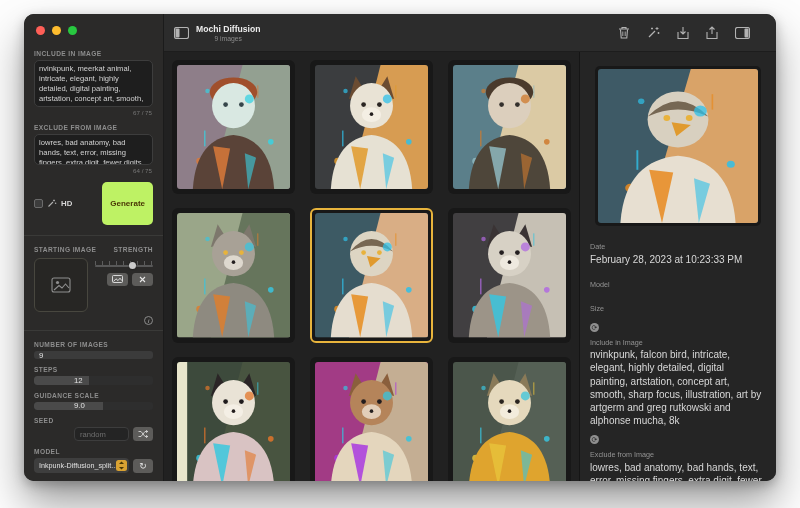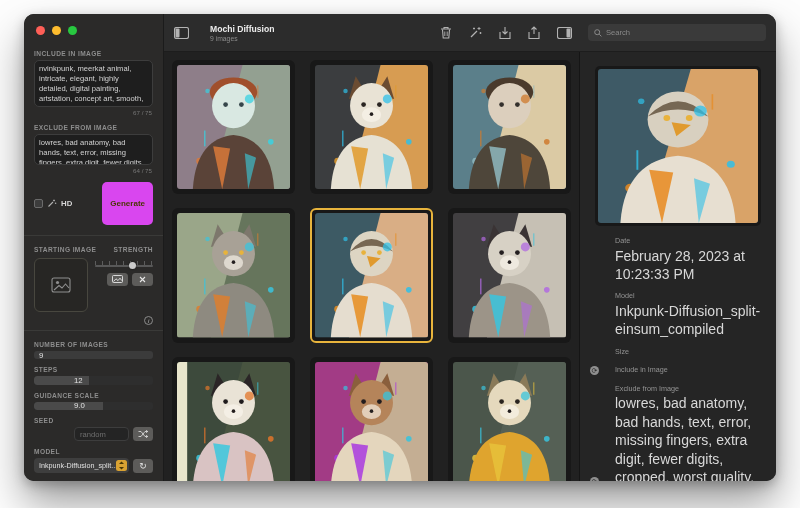--- a/index.html
+++ b/index.html
@@ -16,21 +16,21 @@
   .light { width:9px; height:9px; border-radius:50%; }
   .sec-label { font-size:6.6px; font-weight:700; letter-spacing:.4px; color:#8d8d8d; margin:5px 0 3px; }
   .prompt-box { background:#1e1e1e; border:1px solid #3d3d3d; border-radius:5px; padding:3px 4px;
     font-size:7.6px; line-height:1.32; color:#d2d2d2; overflow:hidden; }
   .box-include { height:74px; }
   .box-exclude { height:46px; }
   .counter { text-align:right; font-size:6.2px; color:#767676; margin:2px 1px 3px; }
   .hd-row { display:flex; align-items:center; gap:4px; margin:5px 0 7px; }
   .checkbox { width:9px; height:9px; border-radius:2px; background:#3c3c3c; border:1px solid #6b6b6b; }
   .hd-text { font-size:7.8px; font-weight:700; color:#d6d6d6; }
-  .btn-generate { margin-left:auto; background:#d946ef; color:#4a3705; border:none; border-radius:5px;
+  .btn-generate { margin-left:auto; background:#bef264; color:#4a3705; border:none; border-radius:5px;
     font-family:inherit; font-size:8px; font-weight:700; padding:17px 8px; cursor:pointer; }
   .sb-divider { border:none; border-top:1px solid #3a3a38; margin:3px -10px 5px; }
   .row-between { display:flex; justify-content:space-between; align-items:center; }
   .start-wrap { display:flex; gap:7px; margin-top:2px; }
   .drop-zone { width:54px; height:54px; background:#272624; border:1px solid #48473f; border-radius:6px;
     display:flex; align-items:center; justify-content:center; }
   .start-right { flex:1; display:flex; flex-direction:column; align-items:flex-end; gap:5px; }
   .slider { position:relative; width:58px; height:8px; margin-top:2px; }
   .slider .ticks { position:absolute; left:0; right:0; top:1px; height:4px;
      background:repeating-linear-gradient(90deg,#5c5c5c 0 1px,transparent 1px 7px); }
@@ -61,21 +61,21 @@
   .model-badge { width:11px; height:11px; background:#d9a232; border-radius:2.5px; display:flex;
      flex-direction:column; align-items:center; justify-content:center; gap:1px; }
   .model-badge svg { display:block; }
   .refresh-btn { font-size:9px; color:#e3e3e3; }
 
   
   .main { flex:1; display:flex; flex-direction:column; min-width:0; }
   .toolbar { height:38px; background:#2c2c2c; border-bottom:1px solid #1d1d1d;
      display:flex; align-items:center; padding:0 10px; }
   .tb-icon { color:#b3b3b3; display:flex; align-items:center; justify-content:center; cursor:pointer; }
-  .title-block { margin-left:21px; }
+  .title-block { margin-left:7px;text-align:center; }
   .title { font-size:8.6px; font-weight:700; color:#ececec; }
   .subtitle { font-size:6.8px; color:#8b8b8b; margin-top:1px; }
   .tb-group { display:flex; align-items:center; gap:17px; margin-left:auto; margin-right:16px; }
   .search { width:178px; height:17px; background:#3a3a3a; border-radius:4px; display:flex; align-items:center;
      gap:4px; padding:0 6px; }
   .search input { flex:1; background:transparent; border:none; outline:none; color:#cfcfcf;
      font-family:inherit; font-size:7.6px; min-width:0; }
   .search input::placeholder { color:#8a8a8a; }
 
   .content { flex:1; display:flex; min-height:0; }
@@ -88,27 +88,27 @@
 
   
   .v-human .ear, .v-human .muzzle, .v-human .nose, .v-human .beak, .v-human .cap { display:none; }
   .v-animal .hair, .v-animal .beak, .v-animal .cap { display:none; }
   .v-bird .hair, .v-bird .ear, .v-bird .muzzle, .v-bird .nose { display:none; }
 
   
   .inspector { width:196px; min-width:196px; background:#252525; display:flex; flex-direction:column; position:relative; }
   .preview-frame { width:166px; height:160px; margin:14px auto 10px; background:#181818; border-radius:5px; padding:3px; }
   .insp-scroll { flex:1; padding:0 12px 0 10px; overflow:hidden; }
-  .insp-block { display:flex; gap:15px; margin-bottom:8px; }
+  .insp-block { display:flex; gap:6px; margin-bottom:8px;flex-direction:column; }
   .insp-copy { width:10px; display:flex; align-items:center; }
   .copy-icon { width:9px; height:9px; border-radius:50%; background:#8f8f8f; color:#2b2b2b; font-size:7px;
      line-height:9px; text-align:center; cursor:pointer; }
   .insp-texts { flex:1; min-width:0; }
   .insp-label { font-size:7.2px; color:#949494; margin-bottom:1.5px; }
-  .insp-value { font-size:14px; color:#d8d8d8; line-height:1.32; }
+  .insp-value { font-size:10px; color:#d8d8d8; line-height:1.32; }
   .insp-footer { border-top:1px solid #3a3a3a; padding:7px 8px; display:flex; justify-content:flex-end; gap:6px; }
   .gray-btn { background:#636363; color:#f0f0f0; border:none; border-radius:5px; font-family:inherit;
      font-size:7.8px; padding:4px 8px; cursor:pointer; }
 </style>
 </head>
 <body>
 
 <div class="window">
 
   <aside class="sidebar">
@@ -259,27 +259,20 @@
               <path d="M1,6 V12.5 H11 V6" fill="none" stroke="#b3b3b3" stroke-width="1.1"></path>
             </svg>
         </span>
         <span class="tb-icon">
           <svg width="15" height="12" viewBox="0 0 15 12">
               <rect x=".5" y=".5" width="14" height="11" rx="2" fill="none" stroke="#b3b3b3" stroke-width="1.1"></rect>
               <rect x="9.5" y="1.5" width="4" height="9" rx="1" fill="#b3b3b3"></rect>
             </svg>
         </span>
       </div>
-      <div class="search">
-        <svg width="8" height="8" viewBox="0 0 8 8">
-          <circle cx="3.2" cy="3.2" r="2.5" fill="none" stroke="#8a8a8a" stroke-width="1"></circle>
-            <path d="M5.2,5.2 L7.4,7.4" stroke="#8a8a8a" stroke-width="1"></path>
-        </svg>
-        <input placeholder="Search" style="">
-      </div>
     </div>
 
     <div class="content">
       <div class="gallery">
           <figure class="tile">
             <svg viewBox="0 0 100 110" preserveAspectRatio="none" class="v-human" style="--bg1: #8e7e89; --bg2: #93a091; --body: #5a4338; --head: #d9e8e2; --hair: #a04f2c; --a1: #38d2e2; --a2: #d9793a; --eye: #35454a;">
     <rect width="100" height="110" style="fill:var(--bg1)"></rect>
     <rect x="0" y="0" width="9" height="110" style="fill:var(--stripe,transparent)"></rect>
     <polygon points="58,0 100,0 100,110 30,110" style="fill:var(--bg2)"></polygon>
     <circle cx="20" cy="85" r="3" style="fill:var(--a2);opacity:.85"></circle>
@@ -557,37 +550,37 @@
             <div class="insp-texts">
               <div class="insp-label">Date</div>
               <div class="insp-value">February 28, 2023 at 10:23:33 PM</div>
             </div>
           </div>
 
           <div class="insp-block">
             <span class="insp-copy"></span>
             <div class="insp-texts">
               <div class="insp-label">Model</div>
-              <div class="insp-value">Inkpunk-Diffusion_split-einsum_compiled</div>
             </div>
           </div>
 
           <div class="insp-block">
             <span class="insp-copy"></span>
             <div class="insp-texts">
               <div class="insp-label">Size</div>
             </div>
           </div>
 
           <div class="insp-block">
             <span class="insp-copy">
                 <span class="copy-icon">⟳</span>
               </span>
             <div class="insp-texts">
               <div class="insp-label">Include in Image</div>
+              <div class="insp-value">nvinkpunk, falcon bird, intricate, elegant, highly detailed, digital painting, artstation, concept art, smooth, sharp focus, illustration, art by artgerm and greg rutkowski and alphonse mucha, 8k</div>
             </div>
           </div>
 
           <div class="insp-block">
             <span class="insp-copy">
                 <span class="copy-icon">⟳</span>
               </span>
             <div class="insp-texts">
               <div class="insp-label">Exclude from Image</div>
               <div class="insp-value">lowres, bad anatomy, bad hands, text, error, missing fingers, extra digit, fewer digits, cropped, worst quality, low quality, normal quality, jpeg artifacts, signature, watermark, username, blurry, artist name, nsfw</div>

